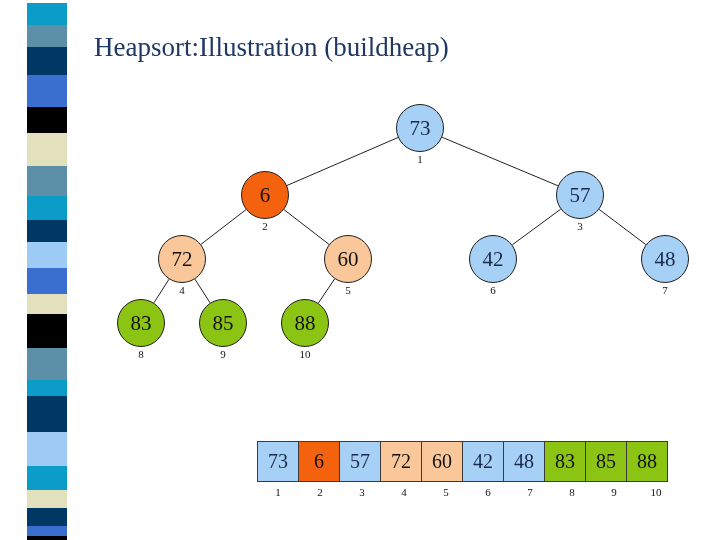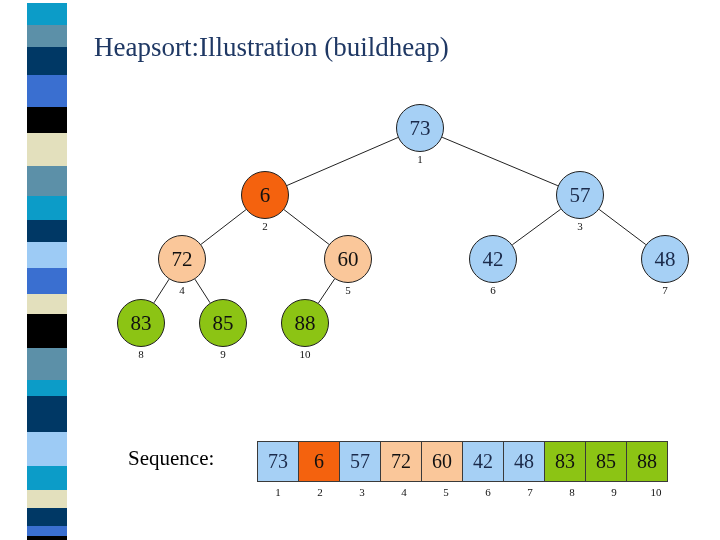--- a/index.html
+++ b/index.html
@@ -119,21 +119,20 @@
       <div class="node blue" style="left: 641px; top: 235px; background: rgb(166, 208, 245); border-color: rgb(32, 32, 32);">48</div>
       <div class="idx" style="left: 651px; top: 284px;">7</div>
       <div class="node" style="left: 117px; top: 299px; background: rgb(140, 196, 20); border-color: rgb(32, 32, 32);">83</div>
       <div class="idx" style="left: 127px; top: 348px;">8</div>
       <div class="node" style="left: 199px; top: 299px; background: rgb(140, 196, 20); border-color: rgb(32, 32, 32);">85</div>
       <div class="idx" style="left: 209px; top: 348px;">9</div>
       <div class="node" style="left: 281px; top: 299px; background: rgb(140, 196, 20); border-color: rgb(32, 32, 32);">88</div>
       <div class="idx" style="left: 291px; top: 348px;">10</div>
     </div>
 
-  <div class="seqlabel">Sequence:</div>
 
   <div class="seqtable" id="seq-table">
       <div class="cell blue" style="background: rgb(166, 208, 245); border-color: rgb(58, 58, 58);">73</div>
       <div class="cell" style="background: rgb(244, 98, 14); border-color: rgb(58, 58, 58);">6</div>
       <div class="cell blue" style="background: rgb(166, 208, 245); border-color: rgb(58, 58, 58);">57</div>
       <div class="cell" style="background: rgb(250, 199, 154); border-color: rgb(58, 58, 58);">72</div>
       <div class="cell" style="background: rgb(250, 199, 154); border-color: rgb(58, 58, 58);">60</div>
       <div class="cell blue" style="background: rgb(166, 208, 245); border-color: rgb(58, 58, 58);">42</div>
       <div class="cell blue" style="background: rgb(166, 208, 245); border-color: rgb(58, 58, 58);">48</div>
       <div class="cell" style="background: rgb(140, 196, 20); border-color: rgb(58, 58, 58);">83</div>

